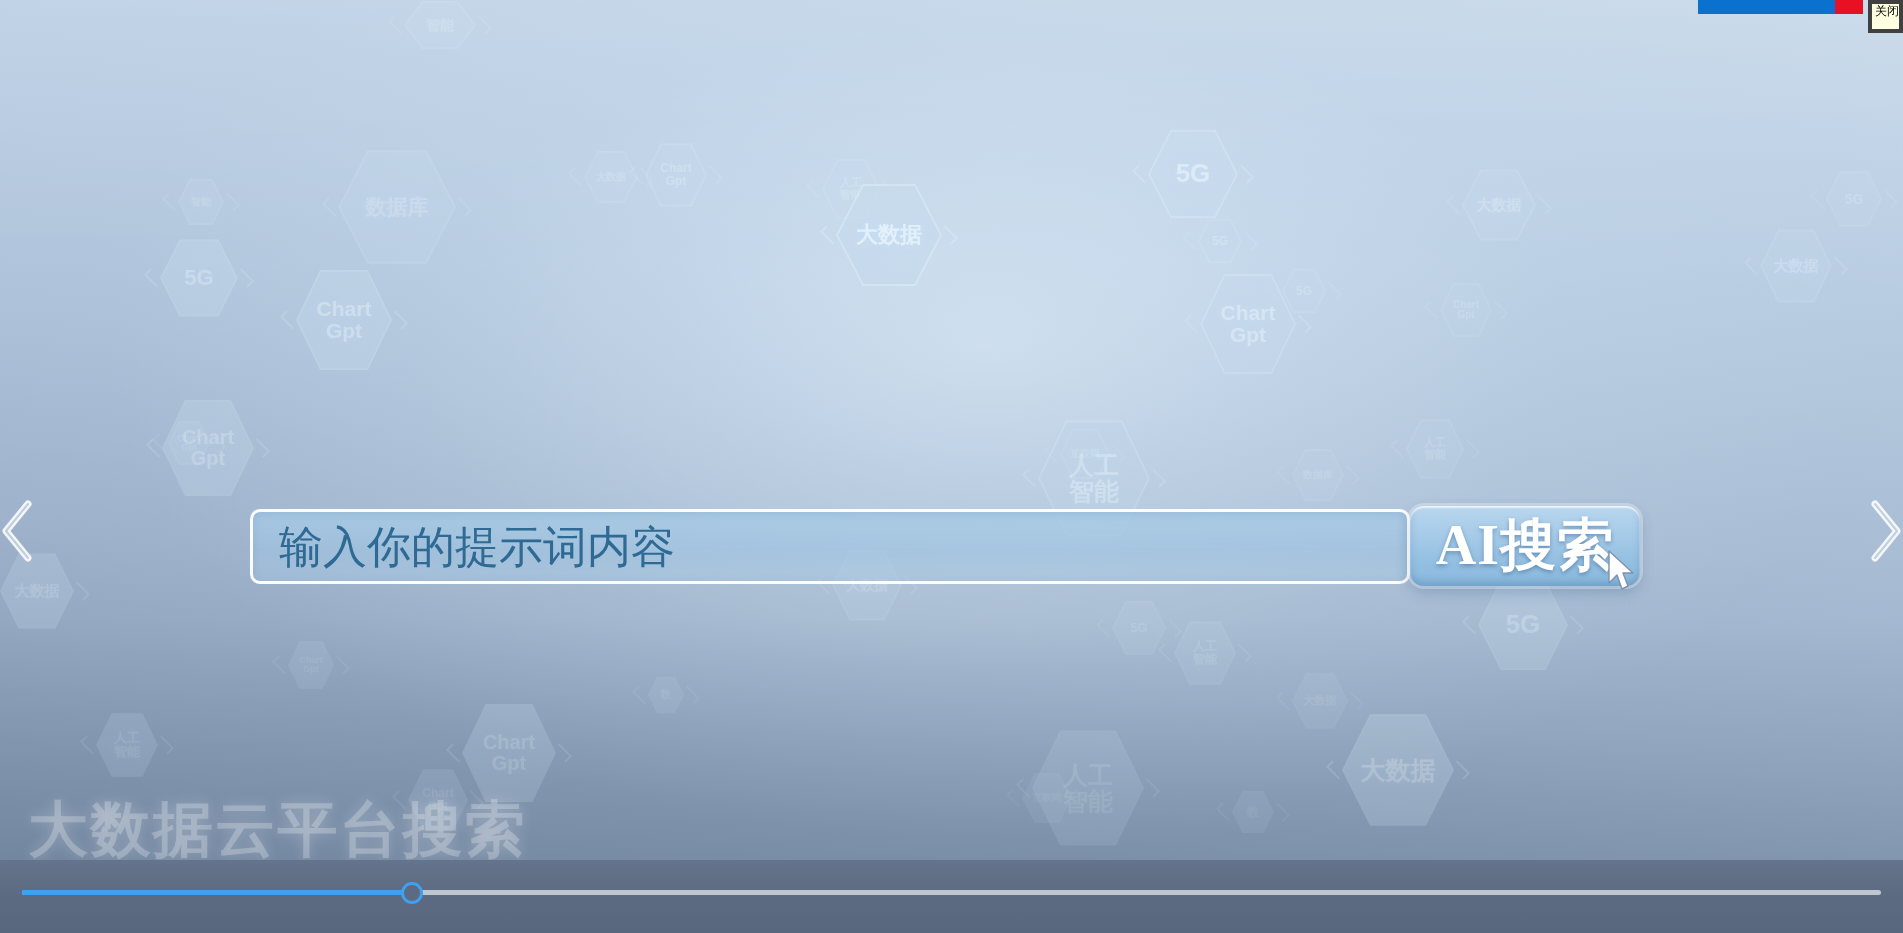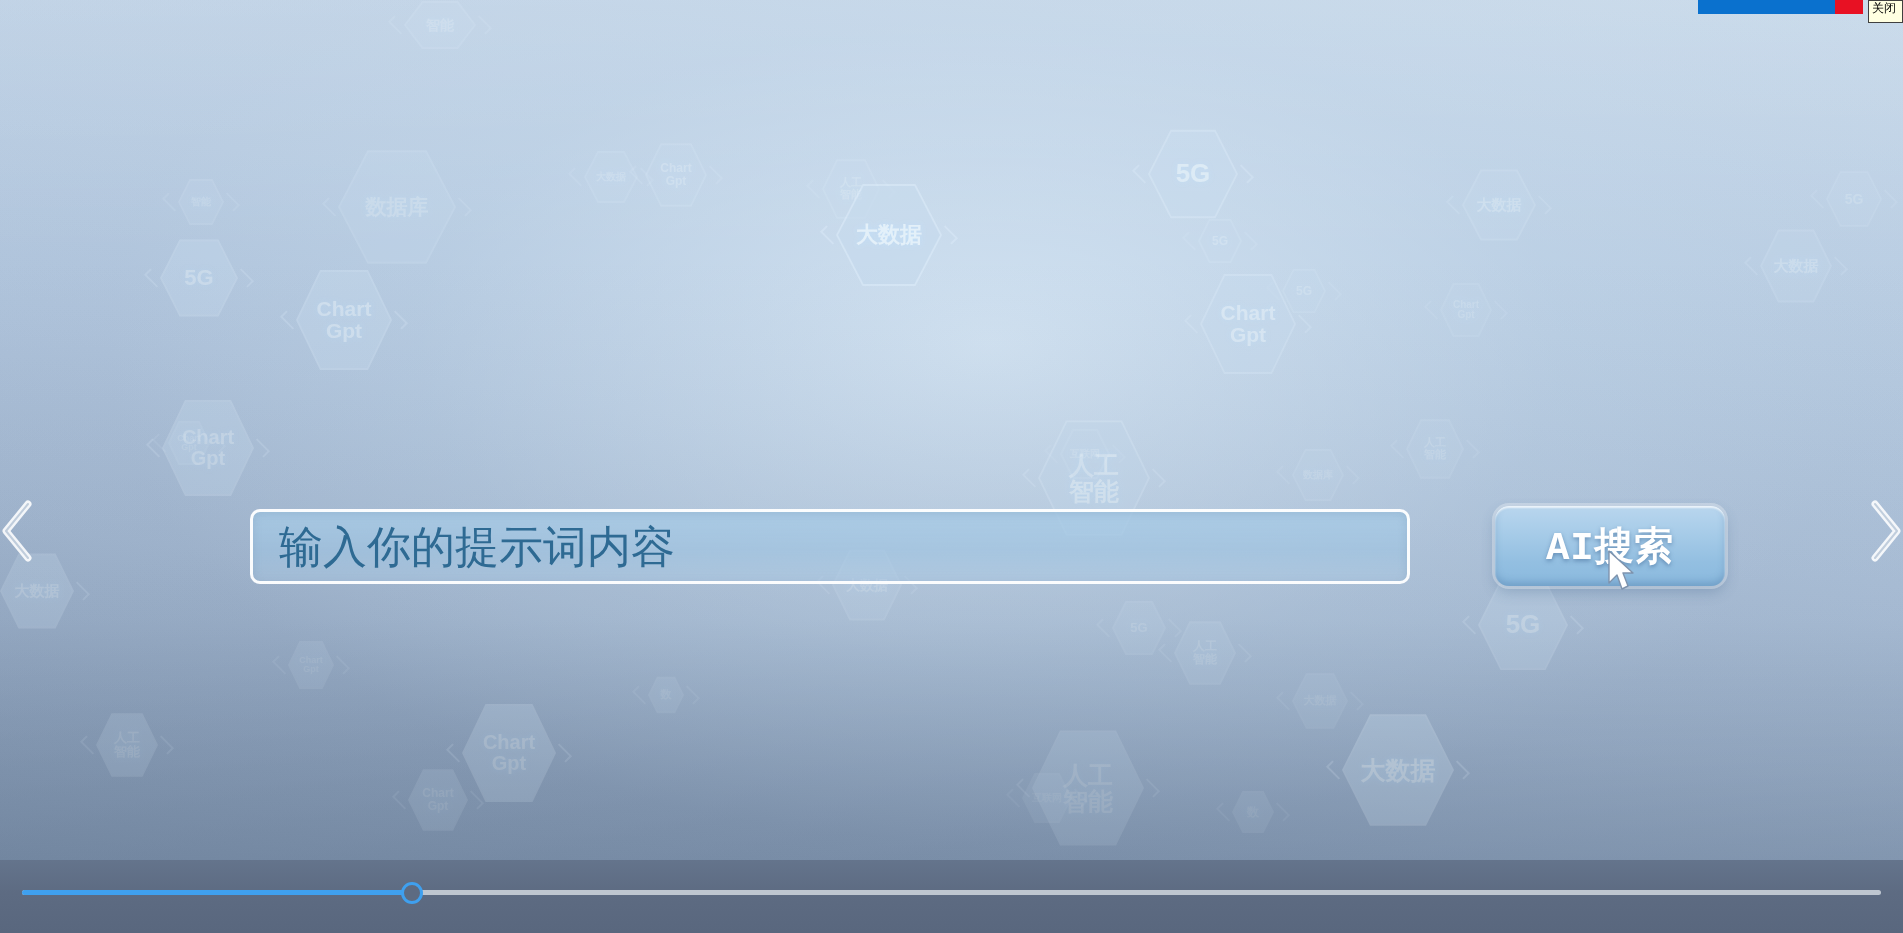--- a/index.html
+++ b/index.html
@@ -68,21 +68,21 @@
     font-family:"DejaVu Sans","Liberation Sans",sans-serif;
     -webkit-text-stroke:5px #ffffff;
     paint-order:stroke fill;
     text-shadow:0 2px 5px rgba(255,255,255,0.55);
     white-space:nowrap;
   }
 
   
   #search-row{
     position:absolute; left:0; right:0; top:506px;
-    display:flex; align-items:center; gap:85px;
+    display:flex; align-items:center; 
     padding-left:250px; padding-right:0;
   }
   #search-input{
     width:1160px; height:75px;
     border-radius:10px;
     border:3px solid rgba(255,255,255,0.95);
     background:linear-gradient(180deg, rgba(167,203,230,0.80) 0%, rgba(158,196,226,0.62) 55%, rgba(172,203,229,0.42) 100%);
     box-shadow:0 2px 10px rgba(80,110,150,0.18) inset;
     font-size:44px; color:#2a5f86;
     padding:0 26px;
@@ -97,23 +97,23 @@
     border-radius:14px;
     border:none;
     cursor:pointer;
     background:linear-gradient(180deg,#b9d6ee 0%,#a9cde9 30%,#93bfe1 70%,#8ab9de 100%);
     box-shadow:
       0 0 0 3px rgba(255,255,255,0.30),
       0 6px 14px rgba(60,95,135,0.30),
       inset 0 2px 2px rgba(255,255,255,0.75),
       inset 0 -4px 7px rgba(70,115,160,0.35);
     color:#ffffff;
-    font-size:39px; font-weight:700;
+    font-size:56px; font-weight:700;
     letter-spacing:0.02em;
-    font-family:Liberation Mono, monospace;
+    font-family:Liberation Serif, serif;
     text-shadow:0 2px 4px rgba(60,100,145,0.55);
   }
 
   
   .carousel-arrow{
     position:absolute; top:494px;
     width:46px; height:74px;
     cursor:pointer;
     opacity:.95;
   }
@@ -170,24 +170,24 @@
   #tb-blue{
     position:absolute; left:0; top:0; width:137px; height:14px;
     background:#0a71ce;
   }
   #tb-red{
     position:absolute; left:137px; top:0; width:28px; height:14px;
     background:#e81123;
   }
   #tooltip-close{
     position:absolute; left:170px; top:0px;
-    background:#ffffe1; border:1px solid #404040;
+    background:#ffffe1; border:4px solid #404040;
     font-size:12px; color:#000; line-height:14px;
     padding:0 3px; white-space:nowrap; overflow:hidden;
-    width:35px; height:23px;
+    width:35px; height:33px;
     font-family:"Liberation Sans","DejaVu Sans",sans-serif;
   }
 </style>
 </head>
 <body>
 
 <div id="stage">
 
   <div id="video-canvas">
 
@@ -470,20 +470,21 @@
           <div class="outer"></div>
           <div class="inner" style="background: rgba(186, 210, 232, 0.55);"></div>
           <div class="tick l"></div>
           <div class="tick r"></div>
           <div class="lbl" style="font-size: 14px;">5G</div>
         </div>
       </div>
 
     <div id="haze"></div>
 
+    <div id="watermark">大数据云平台搜索</div>
 
 
     <div id="search-row">
       <input id="search-input" type="text" placeholder="输入你的提示词内容" style="">
       <button id="search-button">AI搜索</button>
     </div>
 
     <div id="arrow-left" class="carousel-arrow">
       <svg viewBox="0 0 46 74">
         <polyline points="32,10 10,37 32,64" fill="none" stroke="#ffffff" stroke-width="7" stroke-linecap="round" stroke-linejoin="round" opacity="0.92"></polyline>

